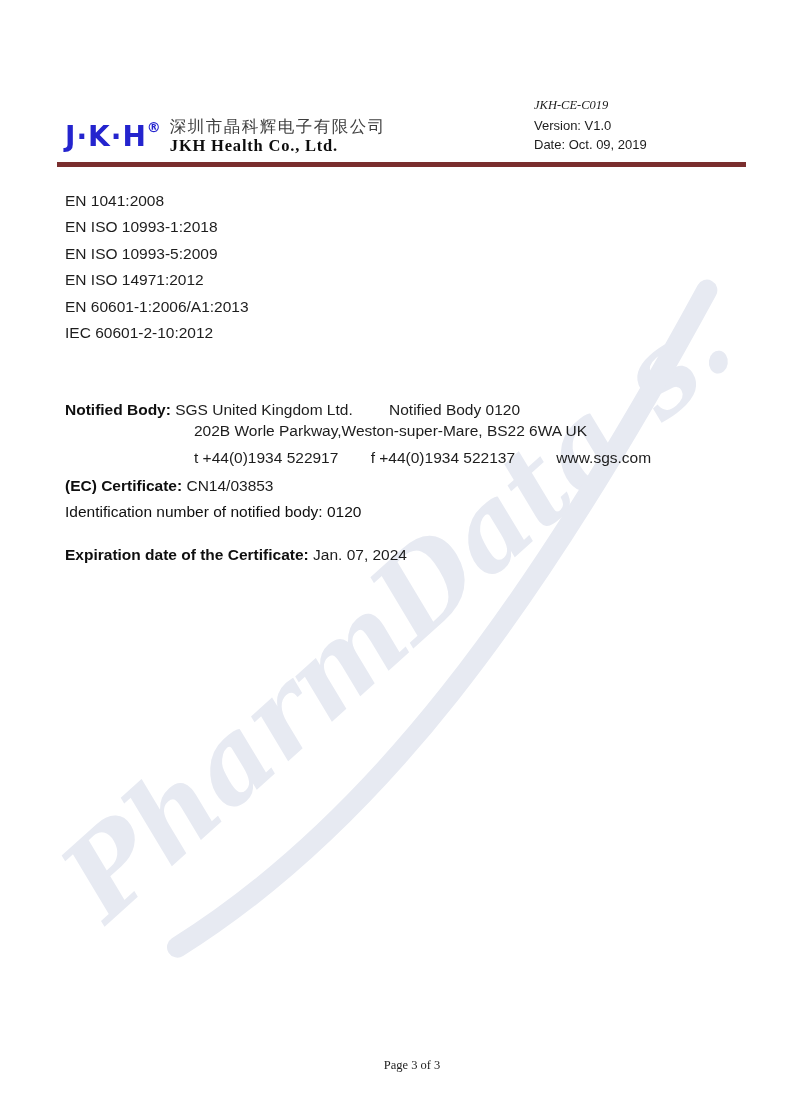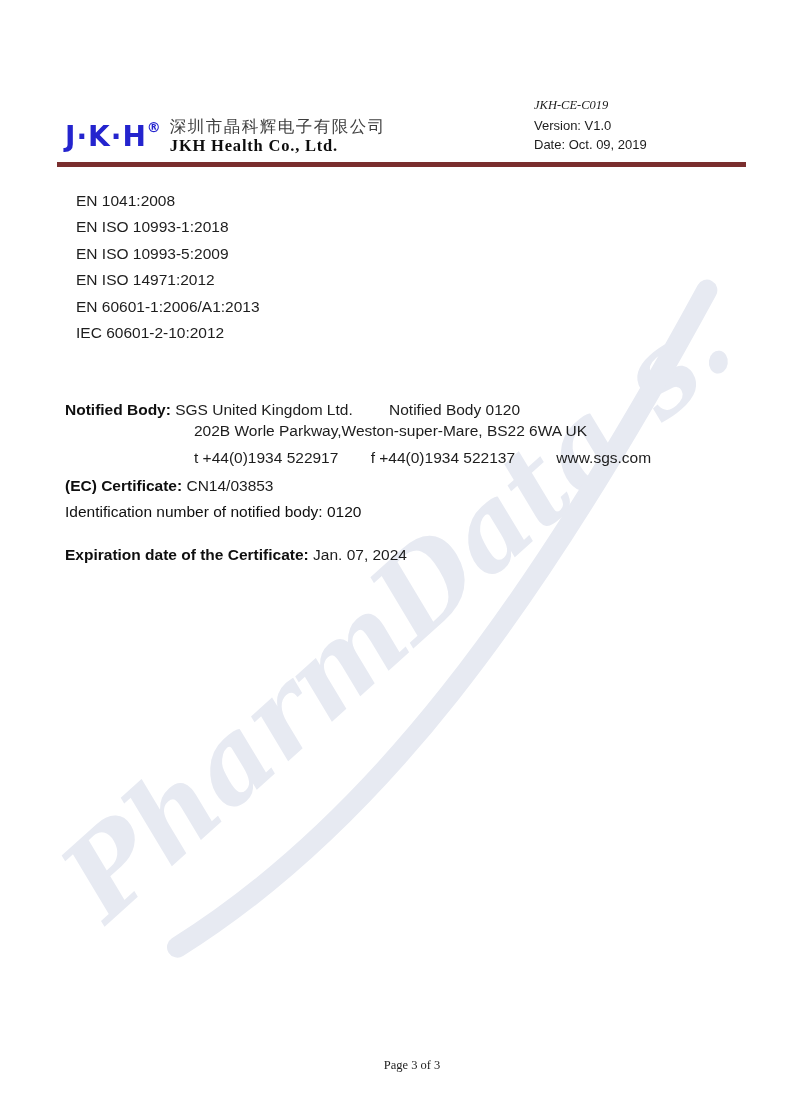--- a/index.html
+++ b/index.html
@@ -98,21 +98,21 @@
   .divider {
     margin-top: 7px;
     height: 2px;
     background: #dcc6c6;
     border-top: 3px solid #7a2e2e;
     border-bottom: 2px solid #7a2e2e;
   }
 
   
   .standards {
-    margin: 21px 0 0 19px;
+    margin: 21px 0 0 8px;
     font-size: 15.5px;
     line-height: 26.5px;
     list-style: none;
   }
 
   
   .nb-block {
     margin: 52px 0 0 8px;
     font-size: 15.5px;
     line-height: 21px;

